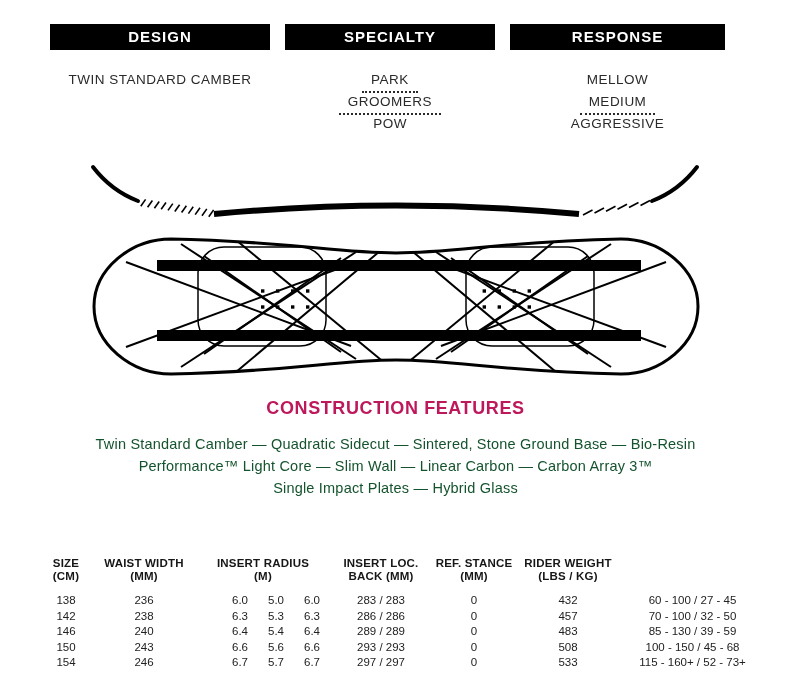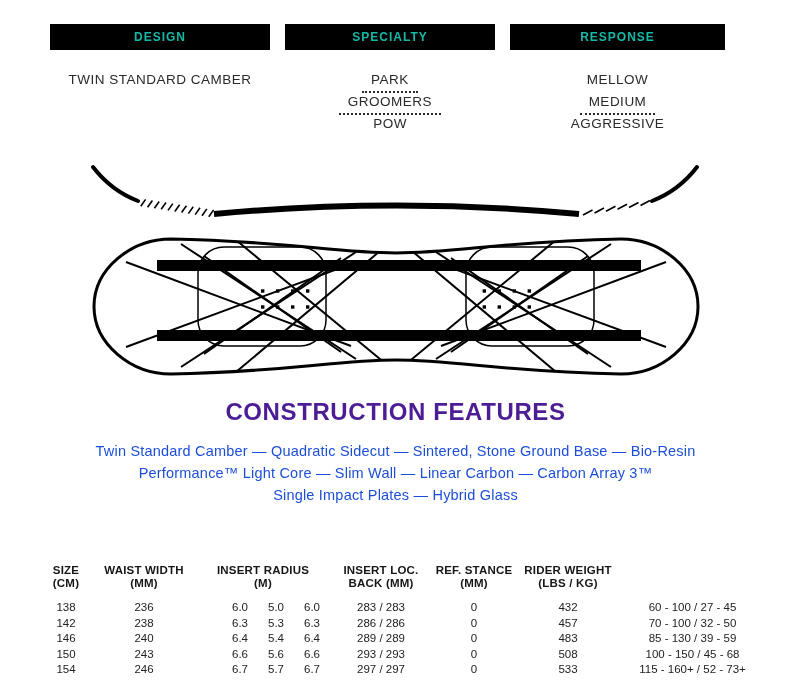--- a/index.html
+++ b/index.html
@@ -5,39 +5,39 @@
   * { margin:0; padding:0; box-sizing:border-box; }
   html,body { width:791px; height:695px; background:#ffffff; overflow:hidden;
               font-family:"Liberation Sans", sans-serif; color:#1e1e1e; }
 
   
   .attr-section { display:flex; gap:15px; padding-left:50px; margin-top:24px; }
   .attr-col    { text-align:center; }
   .col-design  { width:220px; }
   .col-specialty { width:210px; }
   .col-response  { width:215px; }
-  .attr-bar { background:#000000; color:#14b8a6; height:26px; line-height:26px;
-              font-weight:bold; font-size:12px; letter-spacing:1px; }
+  .attr-bar { background:#000000; color:#ffffff; height:26px; line-height:26px;
+              font-weight:bold; font-size:15px; letter-spacing:1px; }
   .attr-items { margin-top:22px;text-align:center; }
   .attr-item  { font-size:13.5px; letter-spacing:.5px; color:#2a2a2a;
                 height:22px; line-height:16px; }
   .attr-label { display:inline-block; }
   .attr-label.dotted { border-bottom:2px dotted #2a2a2a; padding:0 9px 3px; }
 
   
   .diagram-wrap { text-align:center; }
   .camber-wrap  { margin-top:22px; }
   .board-wrap   { margin-top:2px; }
   svg { display:inline-block; vertical-align:top; }
 
   
   .construction { margin-top:18px; text-align:center; }
-  .construction h2 { font-size:24px; font-weight:bold; letter-spacing:.6px; color:#4c1d95; }
+  .construction h2 { font-size:18px; font-weight:bold; letter-spacing:.6px; color:#be185d; }
   .feat-lines { margin-top:14px; }
-  .feat-line  { font-size:14.5px; line-height:22px; letter-spacing:.2px; color:#1d4ed8; }
+  .feat-line  { font-size:14.5px; line-height:22px; letter-spacing:.2px; color:#14532d; }
 
   
   .spec { margin:58px 0 0 40px; width:725px; font-size:11.5px; }
   .thead, .trow { display:grid;
       grid-template-columns:52px 104px 134px 102px 84px 104px 145px;
       text-align:center; align-items:center; }
   .thead { font-weight:bold; line-height:13px; letter-spacing:.2px; color:#161616;margin-top:21px; }
   .tbody { margin-top:10px; }
   .trow  { line-height:15.6px; color:#222222; }
   .sidecut-cell { display:flex; justify-content:flex-end; }

